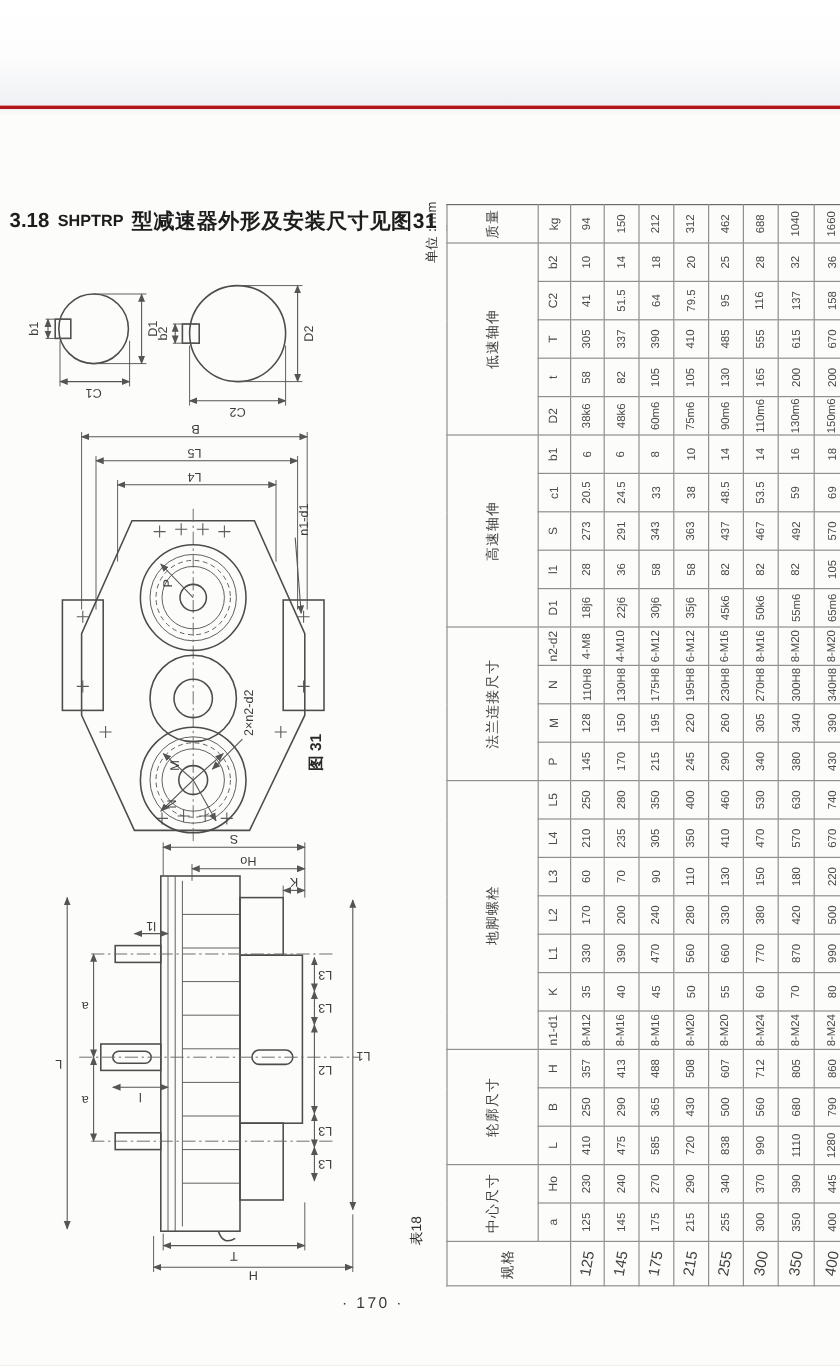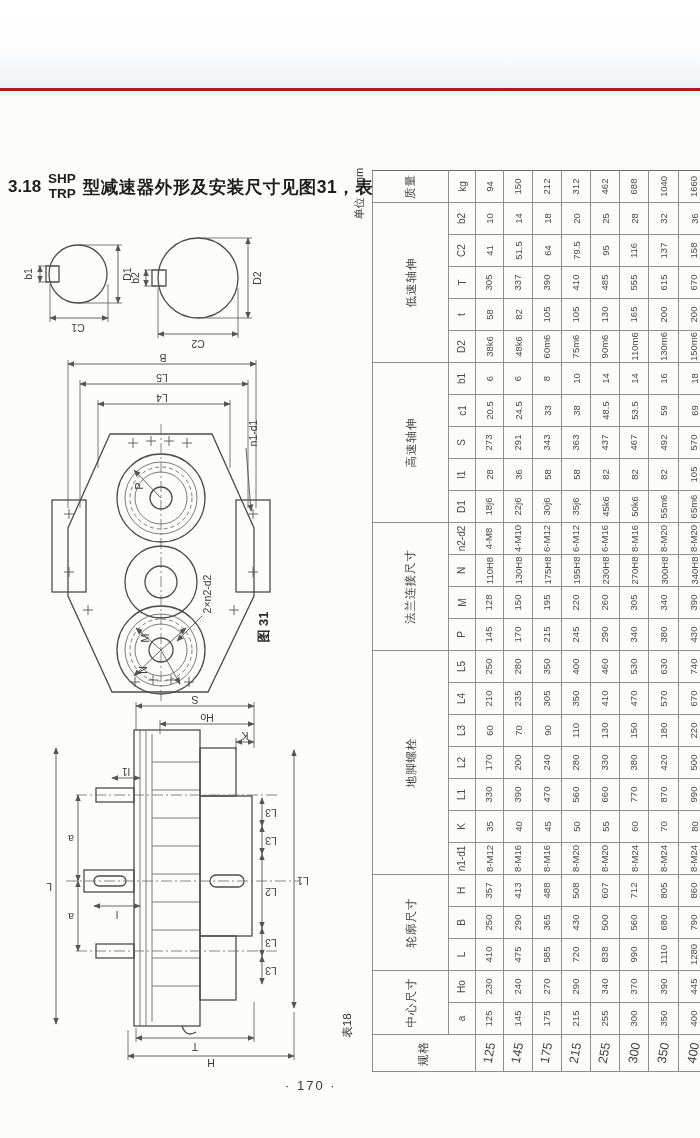--- a/index.html
+++ b/index.html
@@ -6,21 +6,21 @@
   .page{position:relative;width:700px;height:1138px;background:#fcfcfa;overflow:hidden;
         font-family:"Liberation Sans","DejaVu Sans",sans-serif;color:#333;}
   .top-band{position:absolute;left:0;top:0;width:700px;height:88px;
         background:linear-gradient(180deg,#ffffff 0%,#fdfdfd 55%,#eef0f3 100%);}
   .red-rule{position:absolute;left:0;top:88px;width:700px;height:3px;background:#b1161a;}
   .below-rule{position:absolute;left:0;top:91px;width:700px;height:6px;
         background:linear-gradient(180deg,#f3f4f6,#fcfcfa);}
 
   .title-row{position:absolute;left:8px;top:172px;display:flex;align-items:center;gap:7px;text-align:right;}
   .sec-num{font-size:17px;font-weight:bold;color:#1d1d1d;}
-  .models{display:flex;flex-direction:column;line-height:1.1;font-size:13.5px;font-weight:bold;color:#1d1d1d;}
+  .models{display:flex;flex-direction:row;line-height:1.1;font-size:13.5px;font-weight:bold;color:#1d1d1d;}
   .title-text{font-size:17.5px;font-weight:bold;color:#1d1d1d;letter-spacing:.5px;}
 
   .rot-wrap{position:absolute;display:flex;align-items:center;justify-content:center;}
   .rot{display:inline-block;transform:rotate(-90deg);white-space:nowrap;}
   .unit-note{left:350px;top:162px;width:20px;height:62px;font-size:11px;color:#2e2e2e;}
   .fig-label{left:254px;top:600px;width:20px;height:54px;font-size:13px;font-weight:bold;color:#2a2a2a;}
   .tbl-label{left:338px;top:1002px;width:18px;height:46px;font-size:11.5px;color:#2e2e2e;}
   .page-num{position:absolute;left:285px;top:1078px;width:130px;text-align:left;
         font-size:13px;color:#3a3a3a;letter-spacing:2px;}
 

